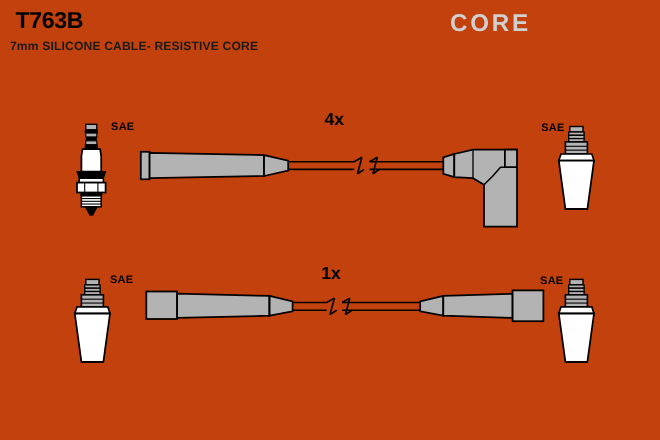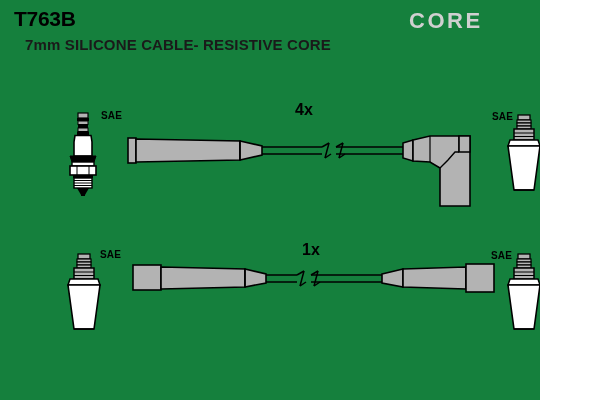--- a/index.html
+++ b/index.html
@@ -7,42 +7,42 @@
     margin: 0;
     padding: 0;
     background: #ffffff;
   }
   body {
     font-family: "Liberation Sans", sans-serif;
     -webkit-font-smoothing: none;
   }
   #page {
     position: relative;
-    width: 540px;
+    width: 600px;
     height: 400px;
-    background: #15803d;
+    background: #c2410c;
     overflow: hidden;
   }
 
   
   #part-number {
     position: absolute;
     left: 14px;
     top: 7px;
     font-size: 21px;
     font-weight: bold;
     letter-spacing: -0.3px;
     color: #000000;
     white-space: nowrap;
   }
   #part-description {
     position: absolute;
-    left: 25px;
+    left: 9px;
     top: 36px;
-    font-size: 15px;
+    font-size: 11px;
     font-weight: bold;
     letter-spacing: 0.15px;
     color: #1a1a1a;
     white-space: nowrap;
   }
   #brand-logo {
     position: absolute;
     left: 409px;
     top: 8px;
     font-size: 22px;
@@ -54,21 +54,21 @@
 
   
   .qty-label {
     position: absolute;
     font-size: 16px;
     font-weight: bold;
     color: #000000;
     white-space: nowrap;
   }
   #qty-top    { left: 295px; top: 101px; }
-  #qty-bottom { left: 302px; top: 241px; }
+  #qty-bottom { left: 292px; top: 241px; }
 
   
   .sae-label {
     position: absolute;
     font-size: 10px;
     font-weight: bold;
     color: #000000;
     white-space: nowrap;
     letter-spacing: 0.2px;
   }

